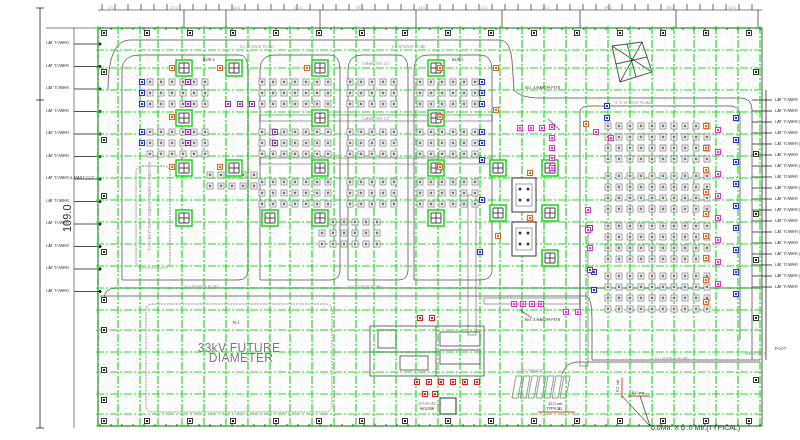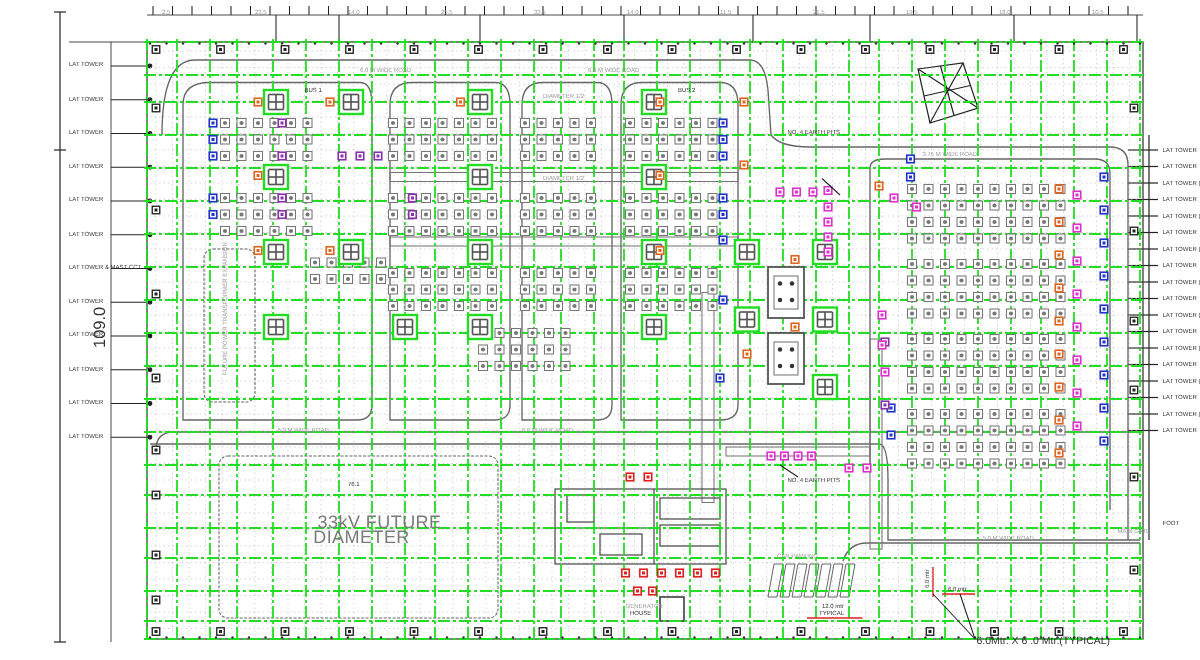--- a/index.html
+++ b/index.html
@@ -1766,21 +1766,21 @@
   <div class="lbl tiny" style="left:392px;top:45px;">6.0 M WIDE ROAD</div>
   <div class="lbl tiny" style="left:615px;top:101px;">3.75 M WIDE ROAD</div>
   <div class="lbl tiny" style="left:185px;top:285px;">6.0 M WIDE ROAD</div>
   <div class="lbl tiny" style="left:348px;top:285px;">6.0 M WIDE ROAD</div>
   <div class="lbl tiny" style="left:655px;top:357px;">5.0 M WIDE ROAD</div>
   <div class="lbl tiny" style="left:203px;top:58px;color:#333;">BUS 1</div>
   <div class="lbl tiny" style="left:452px;top:58px;color:#333;">BUS 2</div>
   <div class="lbl tiny" style="left:362px;top:62px;">DIAMETER 1/2</div>
   <div class="lbl tiny" style="left:362px;top:117px;">DIAMETER 1/2</div>
   <div class="lbl tiny vert" style="left:148px;top:250px;">FUTURE POWER TRANSFORMER EXPANSION</div>
-  <div class="lbl big" style="left:198px;top:342px;width:110px;">33kV FUTURE</div>
+  <div class="lbl big" style="left:184px;top:342px;width:110px;">33kV FUTURE</div>
   <div class="lbl big" style="left:186px;top:352px;width:110px;">DIAMETER</div>
   <div class="lbl tiny" style="left:525px;top:86px;color:#333;">NO. 4 EARTH PITS</div>
   <div class="lbl tiny" style="left:525px;top:318px;color:#333;">NO. 4 EARTH PITS</div>
   <div class="lbl tiny" style="left:518px;top:369px;">CAR PARKING</div>
   <div class="lbl tiny" style="left:417px;top:402px;">GENERATOR</div>
   <div class="lbl tiny" style="left:420px;top:407px;color:#333;">HOUSE</div>
   <div class="lbl tiny" style="left:745px;top:352px;">MAIN GATE</div>
   <div class="lbl tiny" style="left:548px;top:402px;color:#333;">12.0 mtr</div>
   <div class="lbl tiny" style="left:546px;top:407px;color:#333;">TYPICAL</div>
   <div class="lbl tiny vert" style="left:616px;top:392px;color:#333;">6.0 mtr</div>

